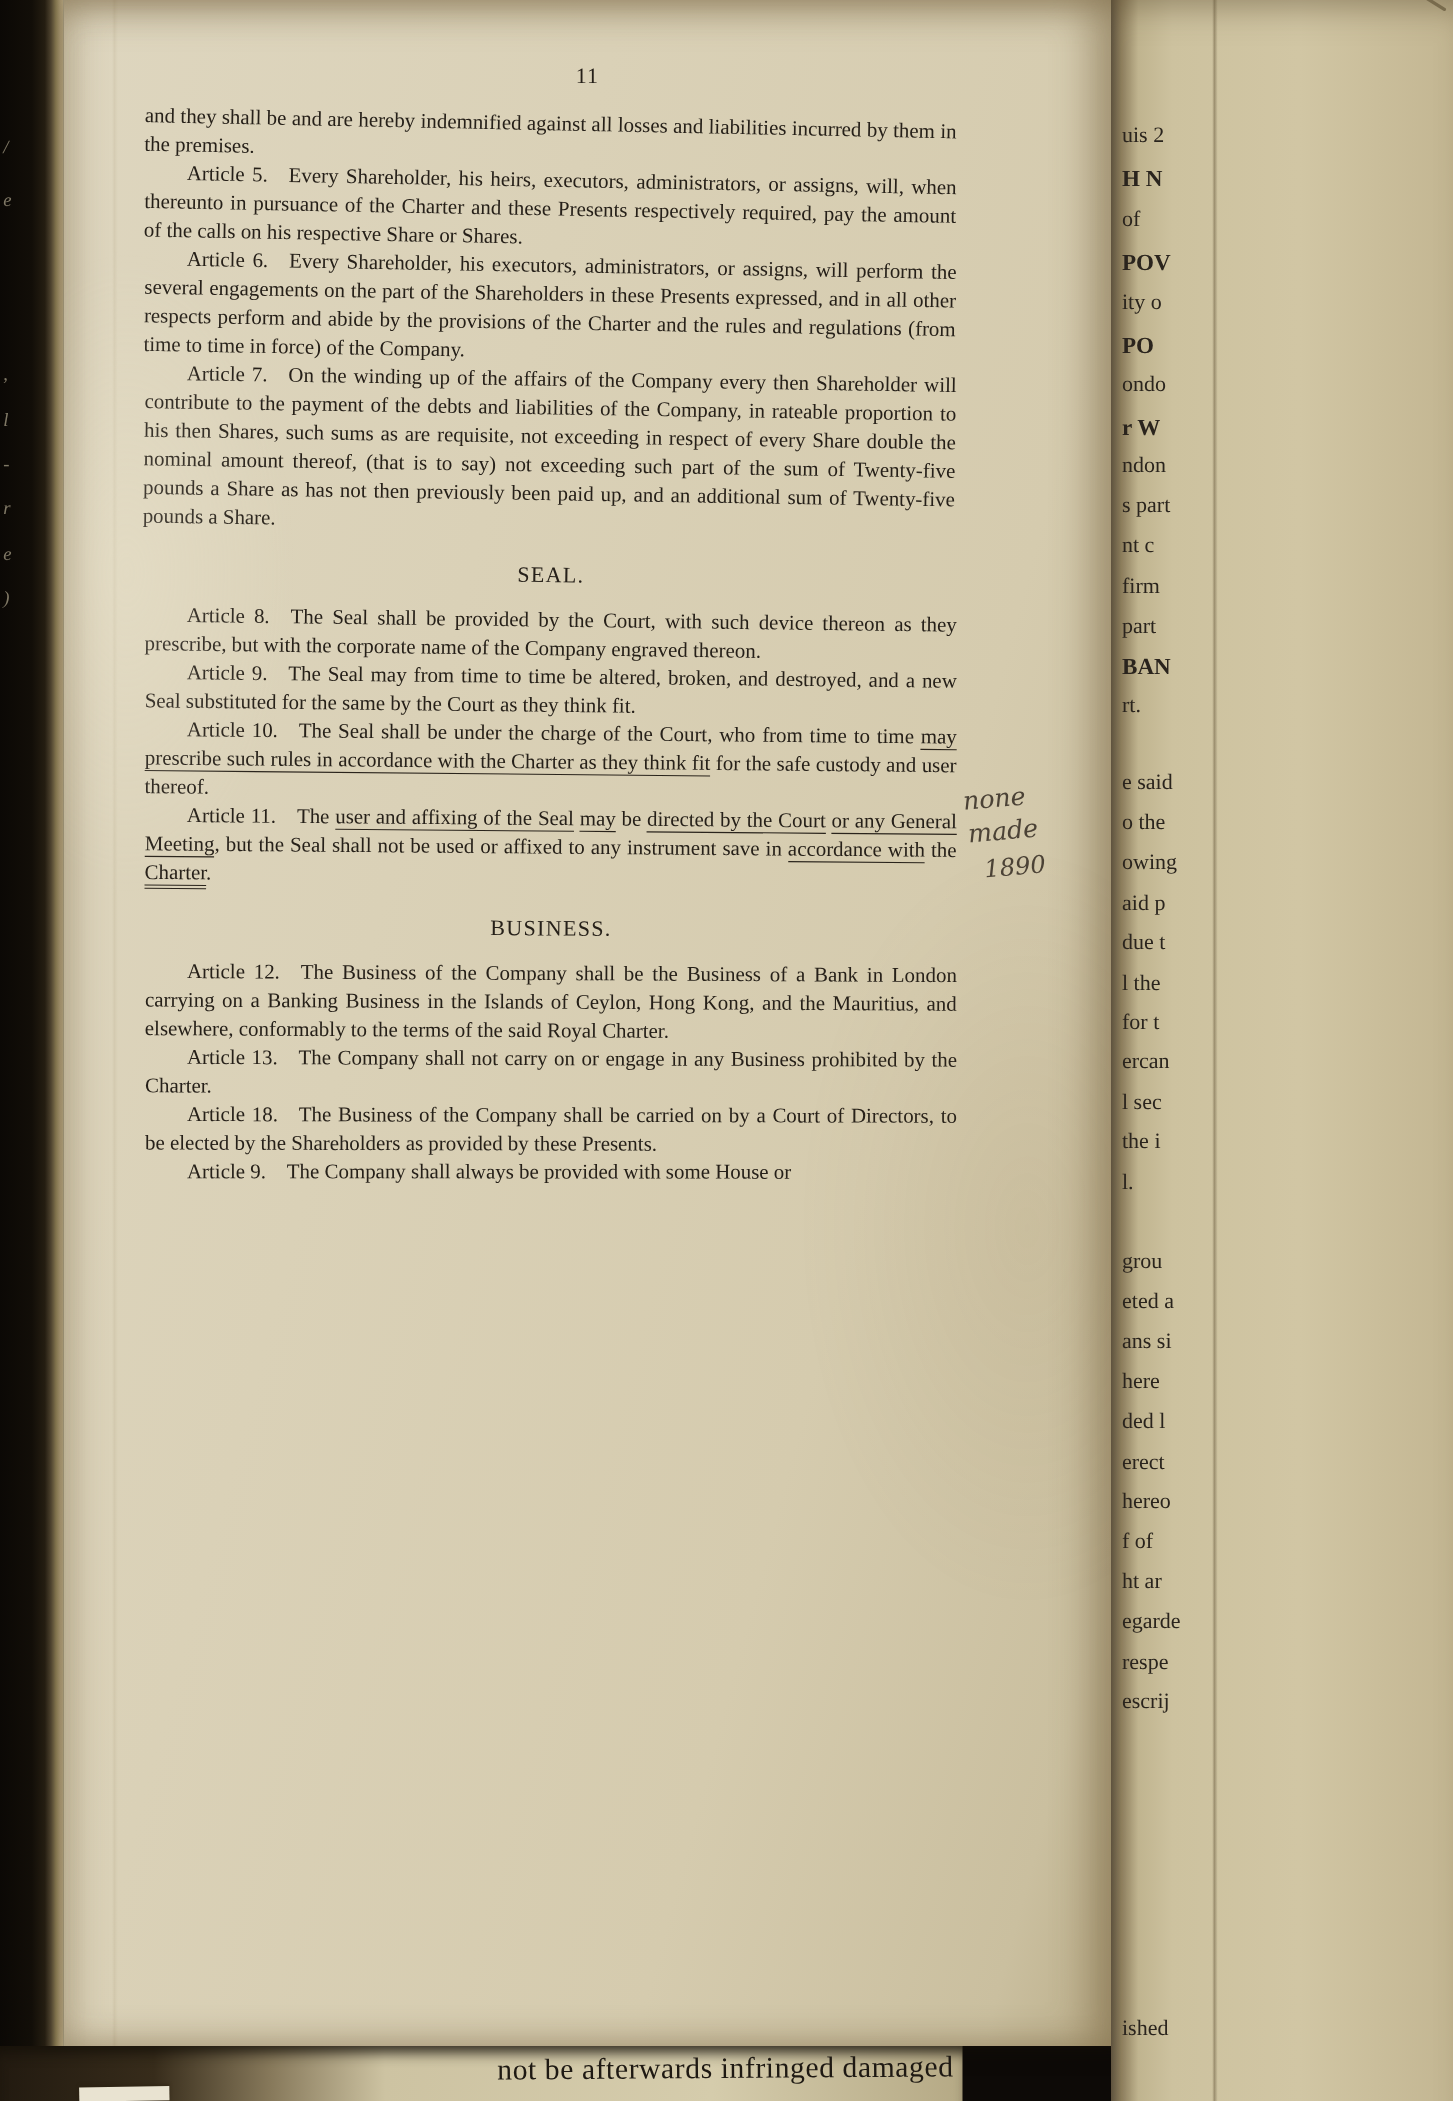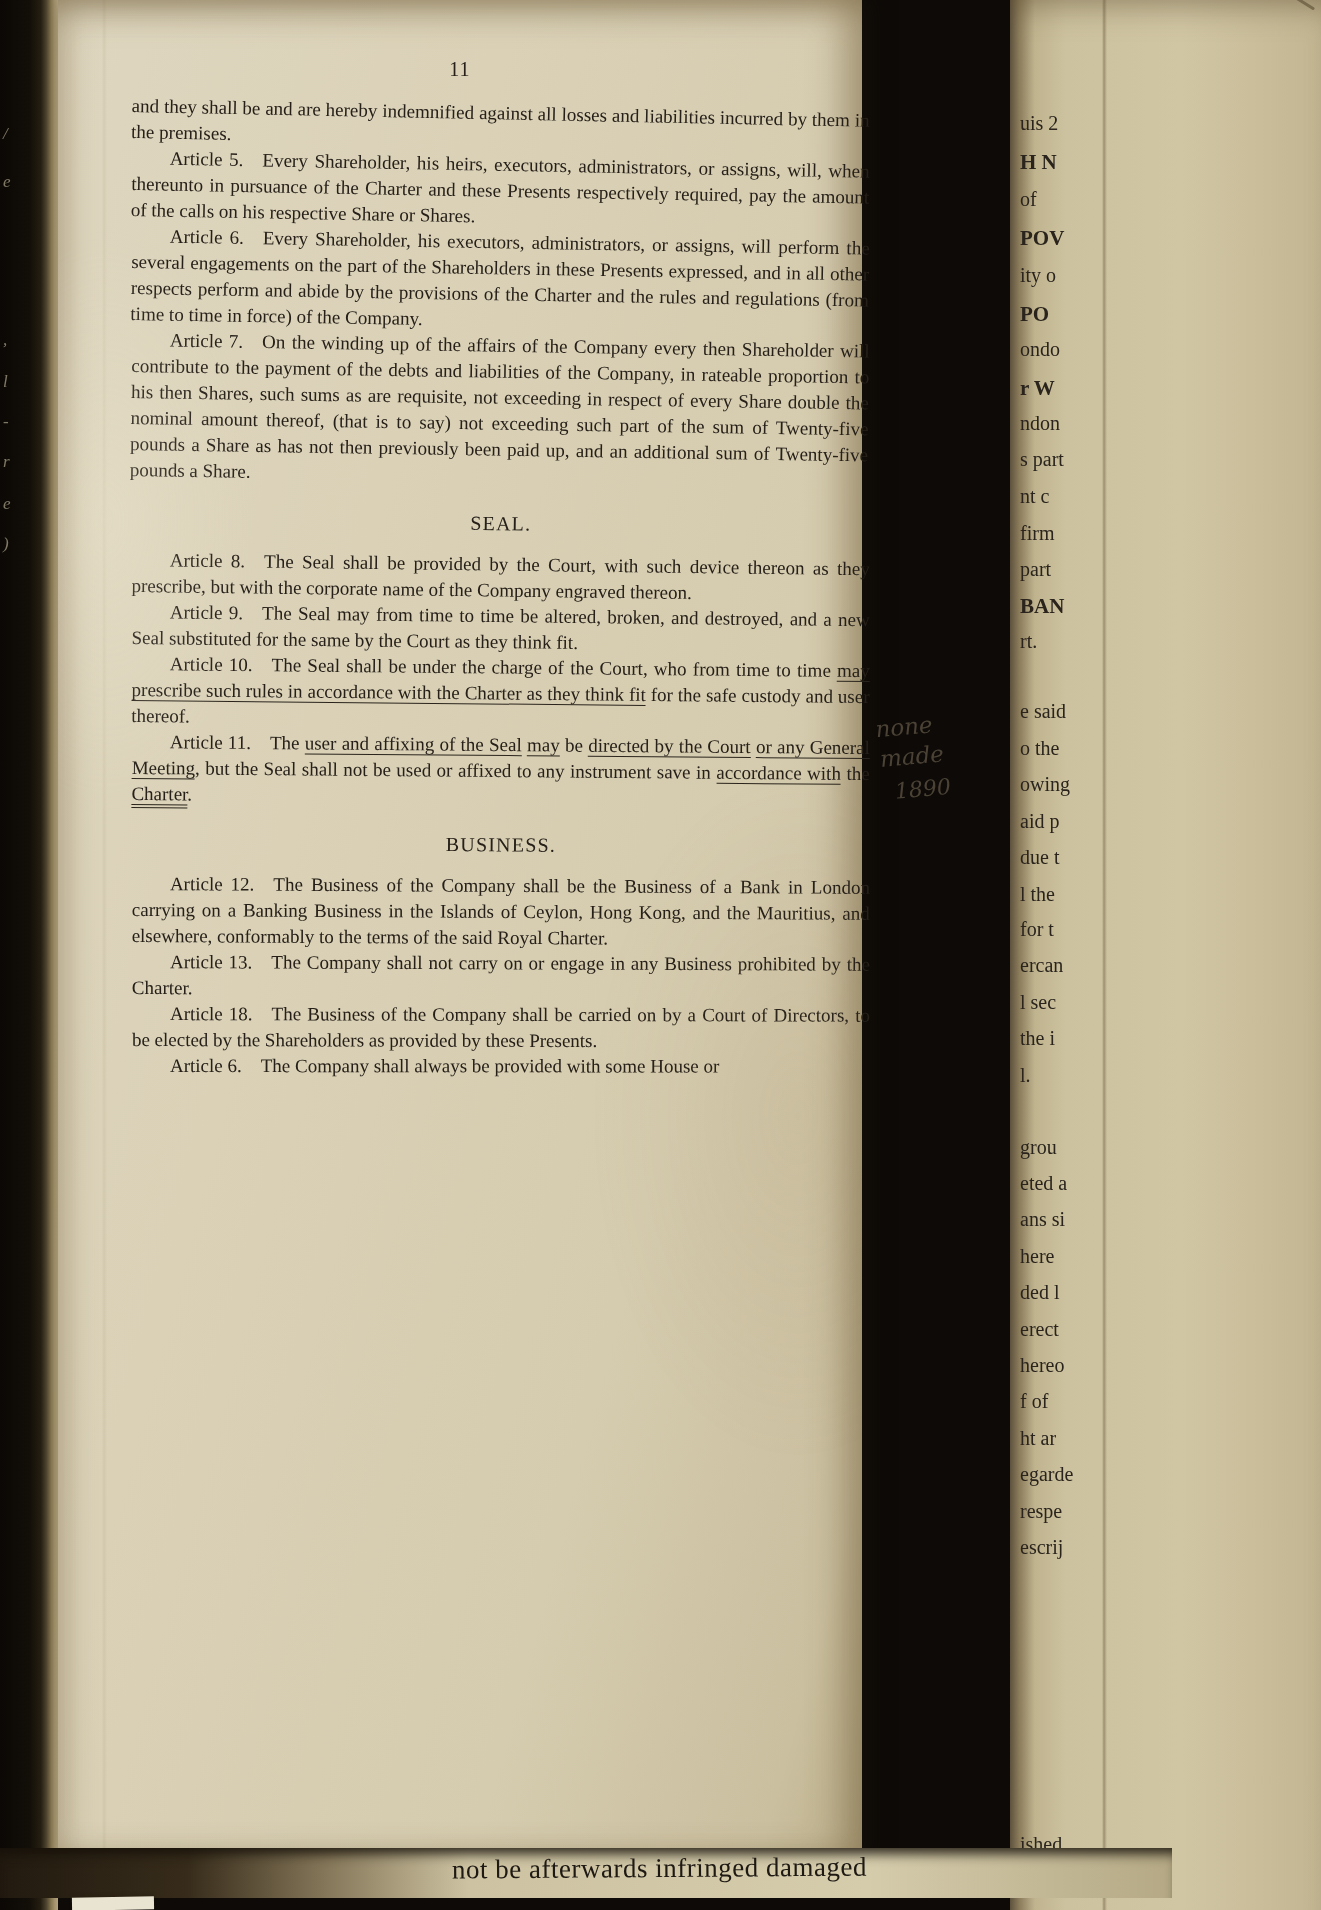--- a/index.html
+++ b/index.html
@@ -5,21 +5,21 @@
   html,body{margin:0;padding:0;background:#0d0a07;}
   .stage{position:relative;width:1321px;height:1910px;background:#0d0a07;overflow:hidden;
          font-family:"Liberation Serif",serif;color:#262019;}
 
   
   .spine{position:absolute;left:0;top:0;width:58px;height:100%;
          background:linear-gradient(90deg,#0b0805 0%,#120e08 50%,#241d11 70%,#4f4430 80%,#84764f 88%,#a2916c 94%,#b4a47e 100%);}
   .spine-mark{position:absolute;left:3px;color:rgba(222,212,180,.55);font-size:17px;font-style:italic;}
 
   
-  .page{position:absolute;left:58px;top:0;width:804px;height:1860px;
+  .page{position:absolute;left:58px;top:0;width:952px;height:1860px;
         background:linear-gradient(105deg,#ded6bf 0%,#dad1b7 35%,#d5cbae 70%,#cabf9f 92%,#bbae8a 100%);
         box-shadow:inset -20px 0 34px rgba(110,90,55,.45),
                    inset 0 28px 38px -22px rgba(115,95,58,.40),
                    inset 14px 0 26px rgba(120,100,62,.25),
                    10px 0 18px rgba(22,16,9,.65);}
   .page::after{content:"";position:absolute;inset:0;pointer-events:none;opacity:.5;
         background:radial-gradient(220px 420px at 6% 28%,rgba(255,250,230,.35),transparent 70%),
                    radial-gradient(300px 500px at 92% 60%,rgba(140,115,70,.18),transparent 70%),
                    linear-gradient(90deg,transparent 44px,rgba(120,100,60,.16) 46px,transparent 49px);}
 
@@ -42,21 +42,21 @@
   
   .rightpage{position:absolute;left:1010px;top:0;width:311px;height:1910px;
         background:linear-gradient(90deg,#5f5440 0%,#8d7e5d 3%,#c0b48f 8%,#cdc29f 18%,#d1c6a4 55%,#c3b692 100%);
         box-shadow:inset 0 24px 30px -18px rgba(90,74,45,.5);}
   .rightpage::after{content:"";position:absolute;inset:0;pointer-events:none;
         background:linear-gradient(90deg,transparent 92px,rgba(95,80,52,.45) 94px,transparent 97px);}
   .frag{position:absolute;left:10px;font-size:20px;color:#2a241d;white-space:nowrap;}
   .frag.b{font-weight:bold;font-size:21px;}
 
   
-  .bottomband{position:absolute;left:0;bottom:12px;width:1172px;height:50px;
+  .bottomband{position:absolute;left:0;bottom:0;width:875px;height:50px;
         background:linear-gradient(90deg,#221a10 0%,#372c1b 16%,#86785a 28%,#cdc3a2 40%,#d5ccac 74%,#b5a985 100%);
         box-shadow:inset 0 12px 12px -6px rgba(20,15,8,.85);}
   .bottomtext{position:absolute;left:452px;top:5px;font-size:27px;color:#1e1913;
         transform:rotate(-.4deg);white-space:nowrap;letter-spacing:.5px;}
   .sliver{position:absolute;left:72px;bottom:0;width:82px;height:13px;background:#e9e3d1;
         transform:rotate(-1deg);box-shadow:0 -2px 3px rgba(40,30,15,.4);}
 
   
   .cornermark{position:absolute;left:1294px;top:2px;width:22px;height:3px;background:#6d5f42;
         transform:rotate(32deg);border-radius:2px;opacity:.8;}
@@ -86,21 +86,21 @@
         <p class="para indent" style="transform: rotate(0.89deg);"><span>Article 7. On the winding up of the affairs of the Company every then Shareholder will contribute to the payment of the debts and liabilities of the Company, in rateable proportion to his then Shares, such sums as are requisite, not exceeding in respect of every Share double the nominal amount thereof, (that is to say) not exceeding such part of the sum of Twenty-five pounds a Share as has not then previously been paid up, and an additional sum of Twenty-five pounds a Share.</span></p>
         <div class="heading" style="transform: rotate(0.81deg);"><span>SEAL.</span></div>
         <p class="para indent" style="transform: rotate(0.72deg);"><span>Article 8. The Seal shall be provided by the Court, with such device thereon as they prescribe, but with the corporate name of the Company engraved thereon.</span></p>
         <p class="para indent" style="transform: rotate(0.64deg);"><span>Article 9. The Seal may from time to time be altered, broken, and destroyed, and a new Seal substituted for the same by the Court as they think fit.</span></p>
         <p class="para indent" style="transform: rotate(0.55deg);"><span>Article 10. The Seal shall be under the charge of the Court, who from time to time </span><span class="u1">may prescribe such rules in accordance with the Charter as they think fit</span><span> for the safe custody and user thereof.</span></p>
         <p class="para indent" style="transform: rotate(0.47deg);"><span>Article 11. The </span><span class="u1">user and affixing of the Seal</span><span> </span><span class="u1">may</span><span> be </span><span class="u1">directed by the Court</span><span> </span><span class="u1">or any General Meeting</span><span>, but the Seal shall not be used or affixed to any instrument save in </span><span class="u1">accordance with</span><span> the </span><span class="u2">Charter</span><span>.</span></p>
         <div class="heading" style="transform: rotate(0.38deg);"><span>BUSINESS.</span></div>
         <p class="para indent" style="transform: rotate(0.3deg);"><span>Article 12. The Business of the Company shall be the Business of a Bank in London carrying on a Banking Business in the Islands of Ceylon, Hong Kong, and the Mauritius, and elsewhere, conformably to the terms of the said Royal Charter.</span></p>
         <p class="para indent" style="transform: rotate(0.21deg);"><span>Article 13. The Company shall not carry on or engage in any Business prohibited by the Charter.</span></p>
         <p class="para indent" style="transform: rotate(0.13deg);"><span>Article 18. The Business of the Company shall be carried on by a Court of Directors, to be elected by the Shareholders as provided by these Presents.</span></p>
-        <p class="para indent" style="transform: rotate(0.05deg);"><span>Article 6. The Company shall always be provided with some House or</span></p>
+        <p class="para indent" style="transform: rotate(0.05deg);"><span>Article 9. The Company shall always be provided with some House or</span></p>
       </div>
     <div class="note">
         <div class="note-line">none</div>
         <div class="note-line">made</div>
         <div class="note-line">1890</div>
       </div>
   </div>
 
   <div class="rightpage">
       <span class="frag" style="top: 112px;">uis 2</span>

